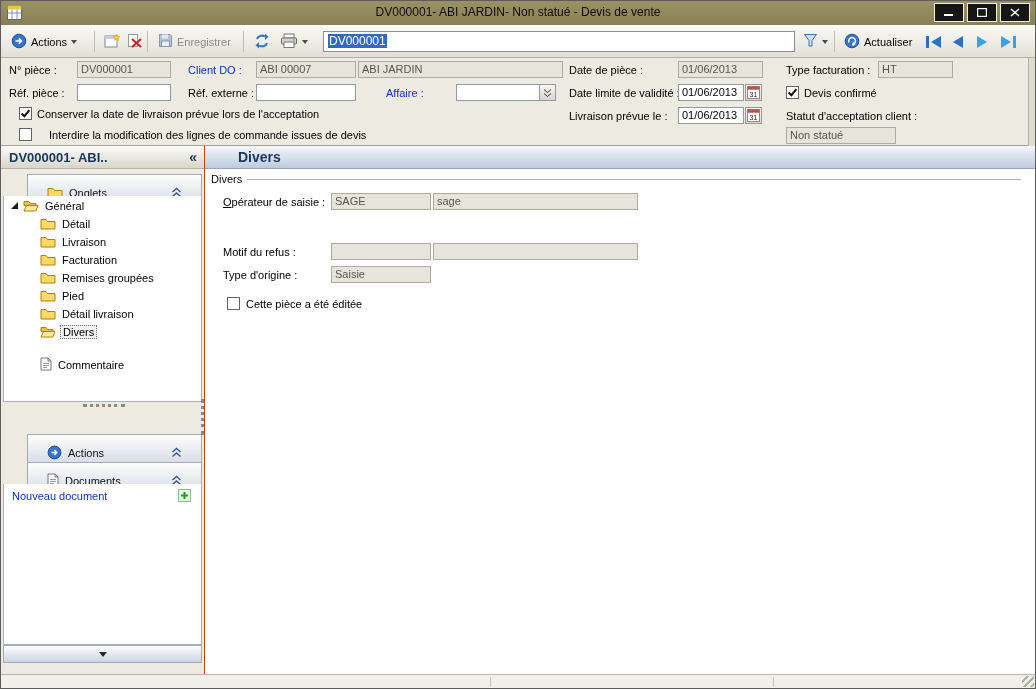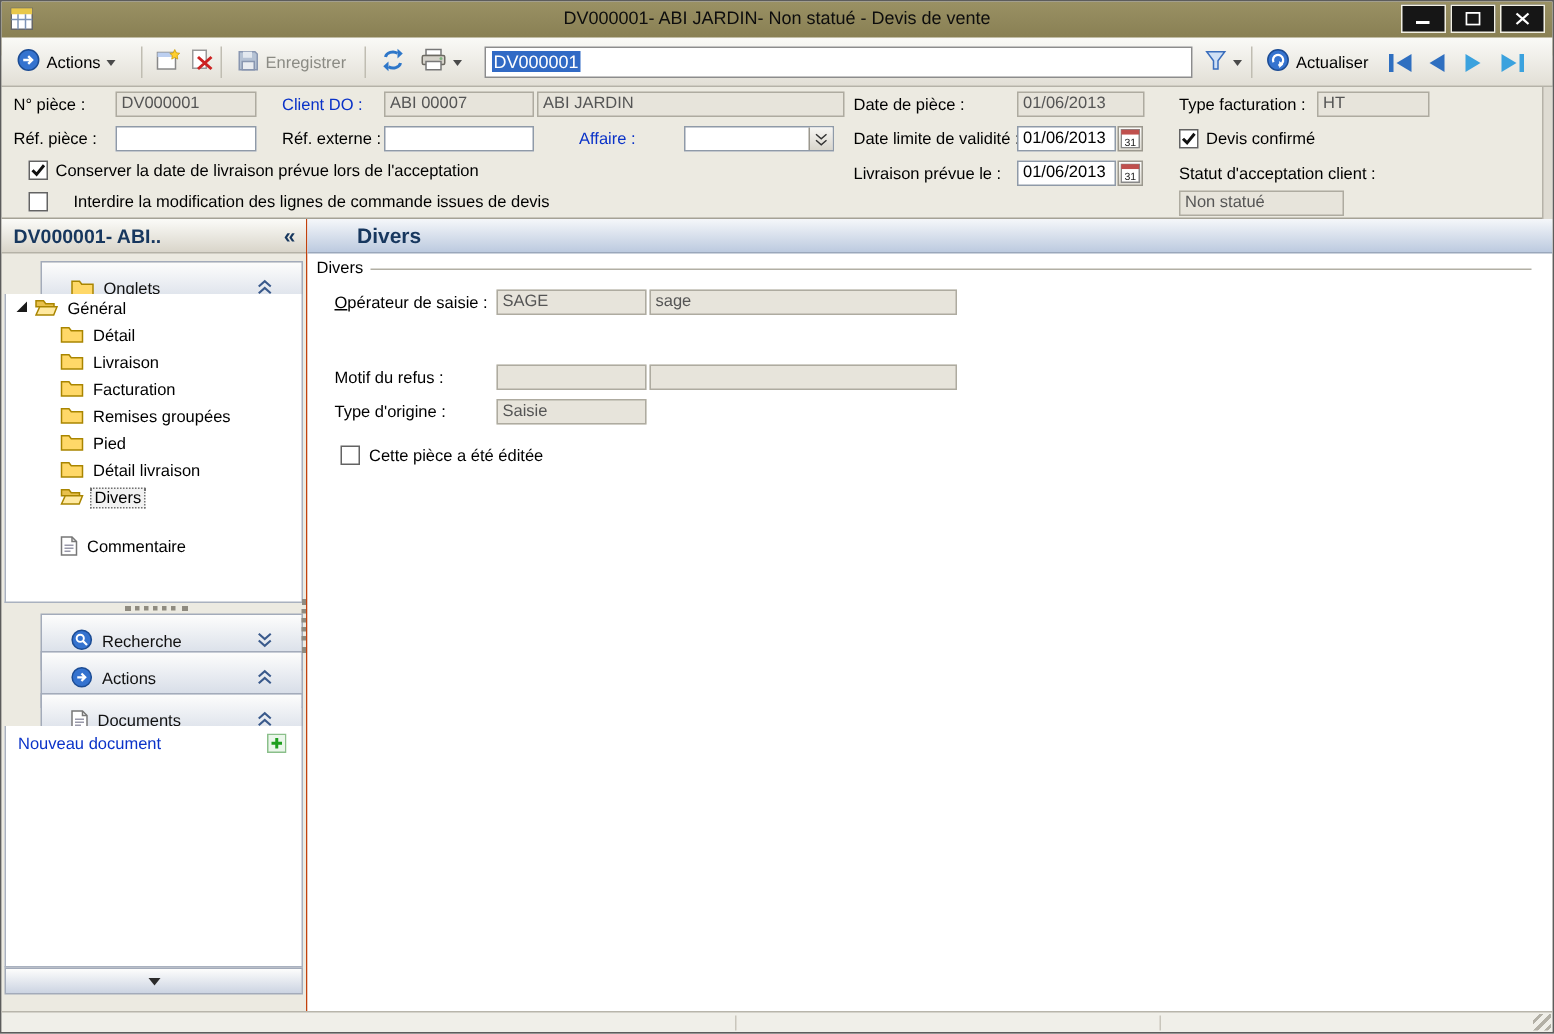--- a/index.html
+++ b/index.html
@@ -328,31 +328,20 @@
                 <path d="M1 1 H8 L11 4 V13 H1 Z" fill="#fff" stroke="#777"></path>
                 <path d="M8 1 L8 4 L11 4" fill="none" stroke="#777"></path>
                 <path d="M3 6.5 H9 M3 8.5 H9 M3 10.5 H7" stroke="#99a"></path>
               </svg></span>
           <span class="tree-label">Commentaire</span>
         </div>
       </div>
 
       <div class="h-handle"></div>
 
-      <div class="panel-hdr" style="top:263px;">
-        <span><svg width="15" height="15">
-              <circle cx="7.5" cy="7.5" r="6.4" fill="#3573cf" stroke="#1c4c94"></circle>
-              <circle cx="6.5" cy="6.5" r="2.4" fill="none" stroke="#fff" stroke-width="1.3"></circle>
-              <path d="M8.3 8.3 L11 11" stroke="#fff" stroke-width="1.5"></path>
-            </svg></span>
-        <span class="ph-label">Recherche</span>
-        <span><svg width="11" height="11">
-              <path d="M1.5 1.5 L5.5 5 L9.5 1.5 M1.5 6 L5.5 9.5 L9.5 6" stroke="#3a5a8c" fill="none" stroke-width="1.4"></path>
-            </svg></span>
-      </div>
 
       <div class="panel-hdr" style="top:288px;">
         <span><svg width="15" height="15">
               <circle cx="7.5" cy="7.5" r="6.4" fill="#3573cf" stroke="#1c4c94"></circle>
               <path d="M4.5 7.5 H9.5 M7.3 5 L9.8 7.5 L7.3 10" stroke="#fff" stroke-width="1.5" fill="none"></path>
             </svg></span>
         <span class="ph-label">Actions</span>
         <span><svg width="11" height="11">
               <path d="M1.5 5 L5.5 1.5 L9.5 5 M1.5 9.5 L5.5 6 L9.5 9.5" stroke="#3a5a8c" fill="none" stroke-width="1.4"></path>
             </svg></span>

